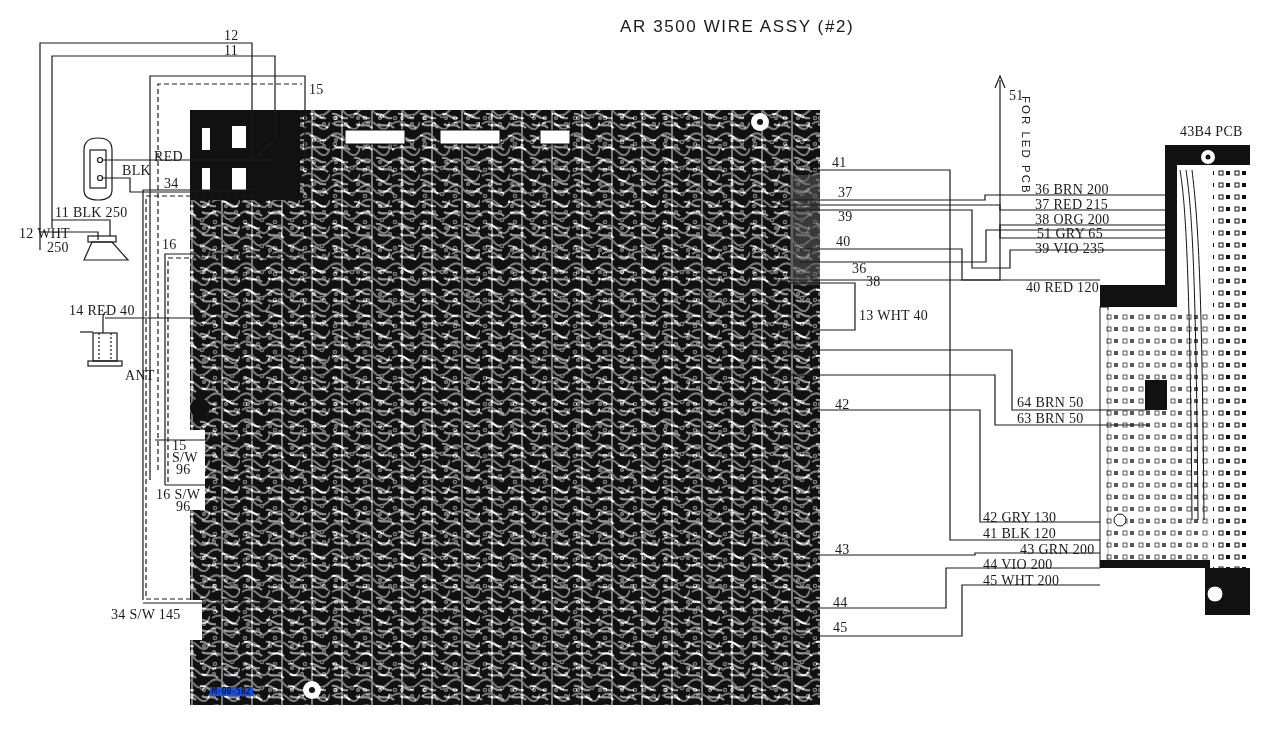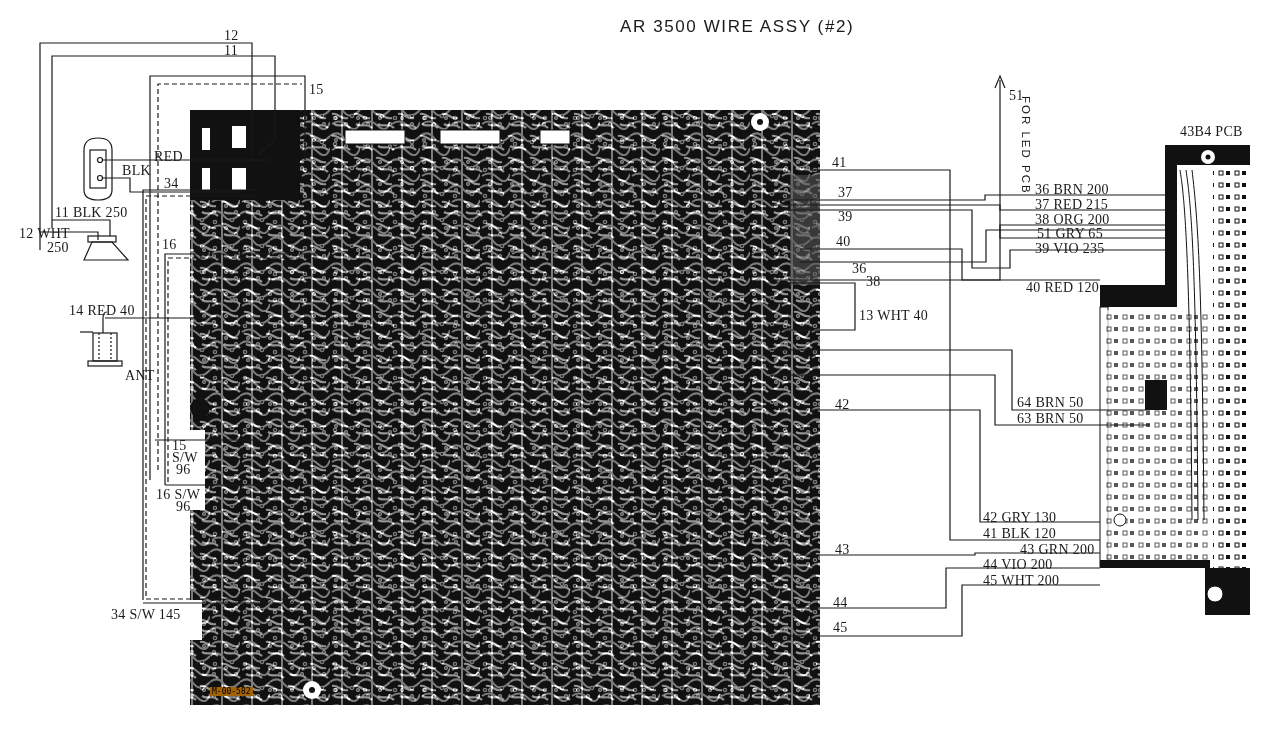--- a/index.html
+++ b/index.html
@@ -1,21 +1,21 @@
 <!DOCTYPE html>
 <html><head>
 <meta charset="utf-8">
 <style>
   html, body { margin:0; padding:0; background:#ffffff; }
   body { width:1280px; height:738px; overflow:hidden; position:relative; font-family:"Liberation Sans", sans-serif; color:#1a1a1a; }
   #canvas { position:absolute; left:0; top:0; width:1280px; height:738px; }
   .lbl { position:absolute; font-size:14px; letter-spacing:0.3px; white-space:nowrap; line-height:12px; color:#1a1a1a;font-family:Liberation Serif, serif; }
   .title { position:absolute; left:620px; top:17px; font-size:17px; letter-spacing:1.6px; }
   .vert { position:absolute; left:1007px; top:90px; font-size:11.5px; letter-spacing:2px; transform:rotate(90deg); transform-origin:left top; white-space:nowrap; }
-  .pcb-serial { position:absolute; left:210px; top:687px; font-size:8px; font-family:"DejaVu Sans Mono", monospace; background:#a16207; color:#000; padding:0 2px; }
+  .pcb-serial { position:absolute; left:210px; top:687px; font-size:8px; font-family:"DejaVu Sans Mono", monospace; background:#1d4ed8; color:#000; padding:0 2px; }
 </style>
 </head>
 <body>
 
 <svg id="canvas" viewBox="0 0 1280 738" xmlns="http://www.w3.org/2000/svg">
   <defs>
     <pattern id="traces" width="22" height="22" patternUnits="userSpaceOnUse">
       <rect width="22" height="22" fill="#111"></rect>
       <path d="M2 4 C8 2, 10 10, 18 8 M4 14 C10 18, 14 12, 20 18" stroke="#fff" stroke-width="2.2" fill="none"></path>
       <circle cx="6" cy="8" r="2" fill="#fff"></circle>

